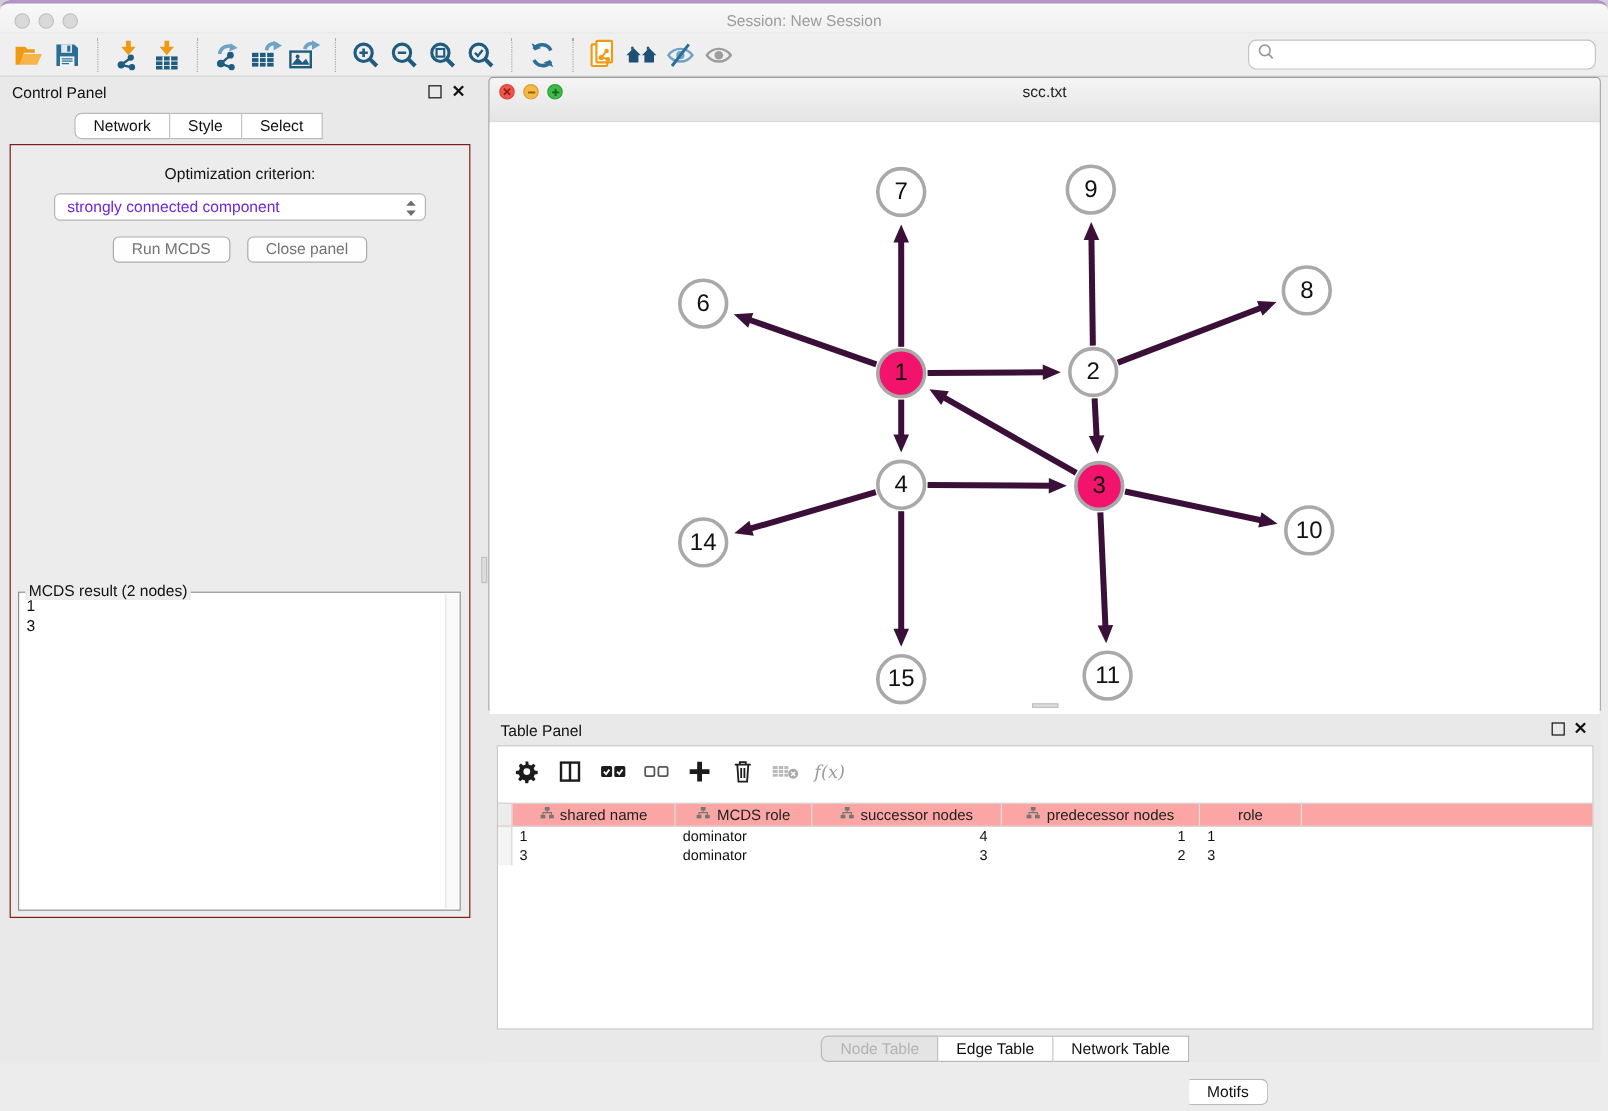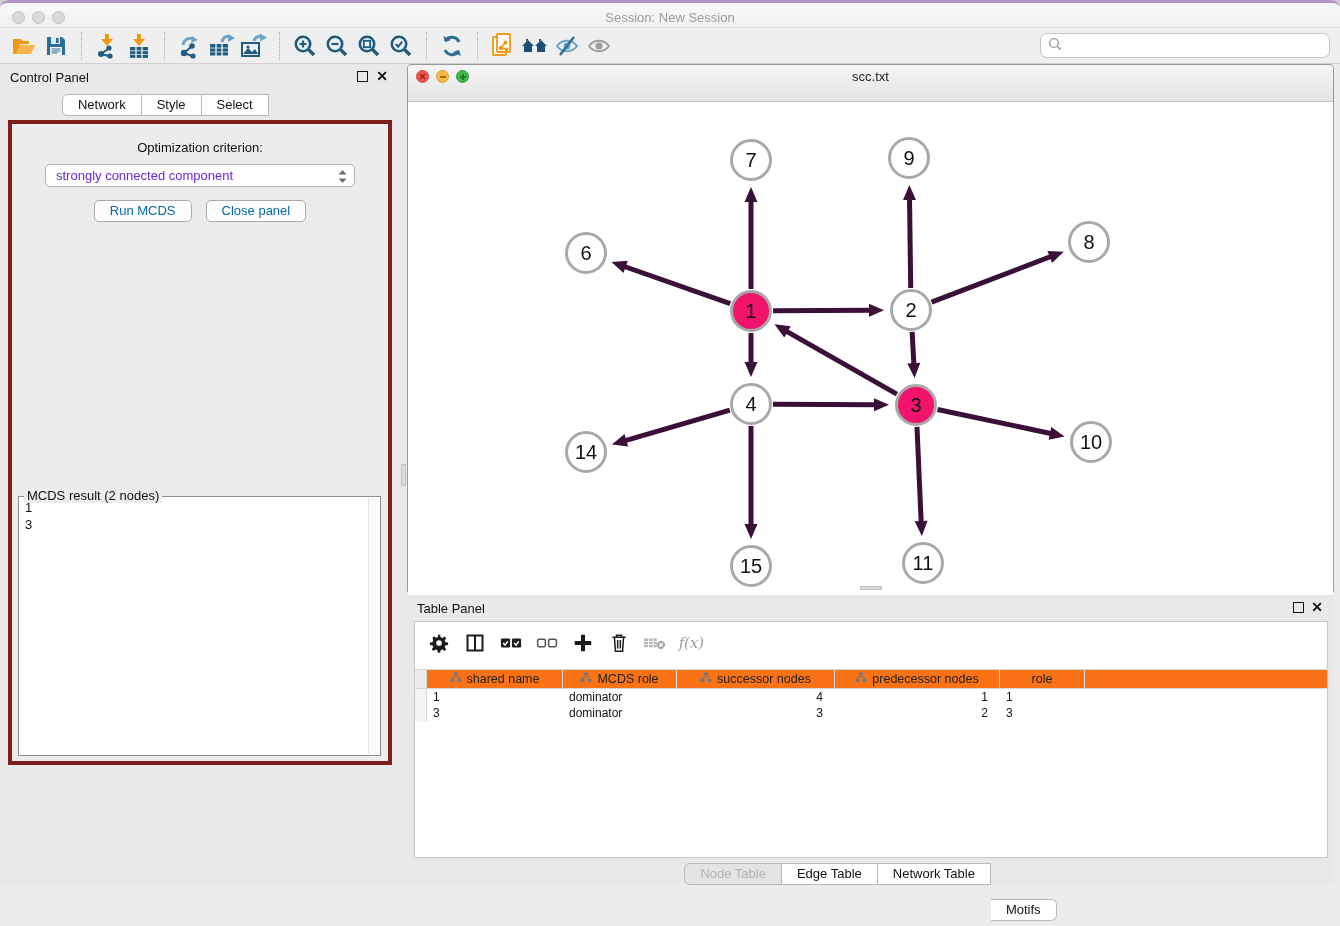--- a/index.html
+++ b/index.html
@@ -33,28 +33,28 @@
   .close-x { position:absolute; top:4px; font-size:14px; font-weight:bold; color:#111; line-height:16px; }
   .cp-float{right:32px}.cp-close{right:12px}
   .tab-row { position:absolute; left:0; width:100%; display:flex; justify-content:center; }
   .cp-tabs { top:30px; }
   .tab { height:22px; line-height:20px; font-size:13px; padding:0 15px; background:#fff;
     border:1px solid #b9b9b9; border-left:none; color:#111; text-align:center; }
   .tab.first { border-left:1px solid #b9b9b9; border-radius:6px 0 0 6px; }
   .tab.last { border-radius:0 6px 6px 0;margin-top:36px; }
   .tab.sel-gray { background:#e4e4e4; color:#b3b3b3; }
   .cp-content { position:absolute; left:8px; top:56px; width:384px; height:645px;
-    background:#ececec; border:4px solid #7f1d1d; }
+    background:#ececec; border:1px solid #7f1d1d; }
   .opt-label { margin-top:16px; text-align:center; font-size:13px; color:#111; }
   .select-box { position:relative; margin:9px auto 0; width:310px; height:23px; background:#fff;
     border:1px solid #b5b5b5; border-radius:5px; font-size:13px; line-height:21px; padding-left:10px; color:#6d28d9; }
   .select-box .stepper { position:absolute; right:4px; top:2px; }
   .btn-row { margin-top:13px; display:flex; justify-content:center; gap:14px; }
   .push-btn { height:22px; line-height:20px; padding:0 15px; background:#fefefe; border:1px solid #ababab;
-    border-radius:5px; font-size:13px; color:#0369a1; }
+    border-radius:5px; font-size:13px; color:#737373; }
   .result-group { position:absolute; left:6px; right:7px; top:372px; bottom:5px;
     border:1px solid #8f8f8f; background:#fff; }
   .result-legend { position:absolute; top:-9px; left:5px; background:#ececec; padding:0 3px; font-size:13px; color:#111; }
   .result-text { position:absolute; inset:2px 13px 2px 6px; font-size:13px; line-height:17px;
     white-space:pre; color:#111; overflow:hidden; }
   .result-scroll { position:absolute; top:1px; bottom:1px; right:1px; width:11px; background:#fafafa; border-left:1px solid #e4e4e4; }
 
   
   .v-split { position:absolute; left:400px; top:64px; width:7px; height:822px; background:#e9e9e9; }
   .v-split .handle { position:absolute; left:1px; top:400px; width:5px; height:22px; background:#dcdcdc; border:1px solid #c2c2c2; }
@@ -78,21 +78,21 @@
   .gnode.dominator { background:#f2146c; }
   .h-split-handle { position:absolute; left:452px; bottom:1px; width:22px; height:4px; background:#dcdcdc; border:1px solid #c2c2c2; }
 
   
   .table-panel { position:absolute; left:407px; top:595px; width:927px; height:290px; background:#e9e9e9; }
   .tp-float{right:30px}.tp-close{right:11px}
   .tp-inner { position:absolute; left:7px; top:26px; right:6px; height:237px; background:#fff; border:1px solid #c8c8c8; }
   .tp-toolbar { height:42px; display:flex; align-items:center; padding-left:10px; gap:8px; }
   .tp-toolbar .icon-btn { width:28px; }
   .tbl { position:absolute; left:0; top:47px; right:0; }
-  .tbl-head { display:flex; height:20px; background:#f97316; border-top:1px solid #d8d8d8; border-bottom:1px solid #d8d8d8; }
+  .tbl-head { display:flex; height:20px; background:#fca5a5; border-top:1px solid #d8d8d8; border-bottom:1px solid #d8d8d8; }
   .gutter { width:12px; background:#ececec; border-right:1px solid #d8d8d8; }
   .th { display:flex; align-items:center; justify-content:center; gap:5px; font-size:12.5px; color:#222;
     border-right:1px solid #dcdcdc; }
   .tbl-row { display:flex; height:16px; font-size:12px; color:#111; }
   .td { padding:1px 6px 0; overflow:hidden; white-space:nowrap; }
   .td.r { text-align:right; padding-right:12px; }
   .tp-tabs-strip { position:absolute; left:0; bottom:0; width:100%; height:22px; display:flex; justify-content:center; }
 
   
   .status-bar { position:absolute; left:0; top:888px; width:100%; height:38px; background:#ececec; border-top:1px solid #c9c9c9; }

